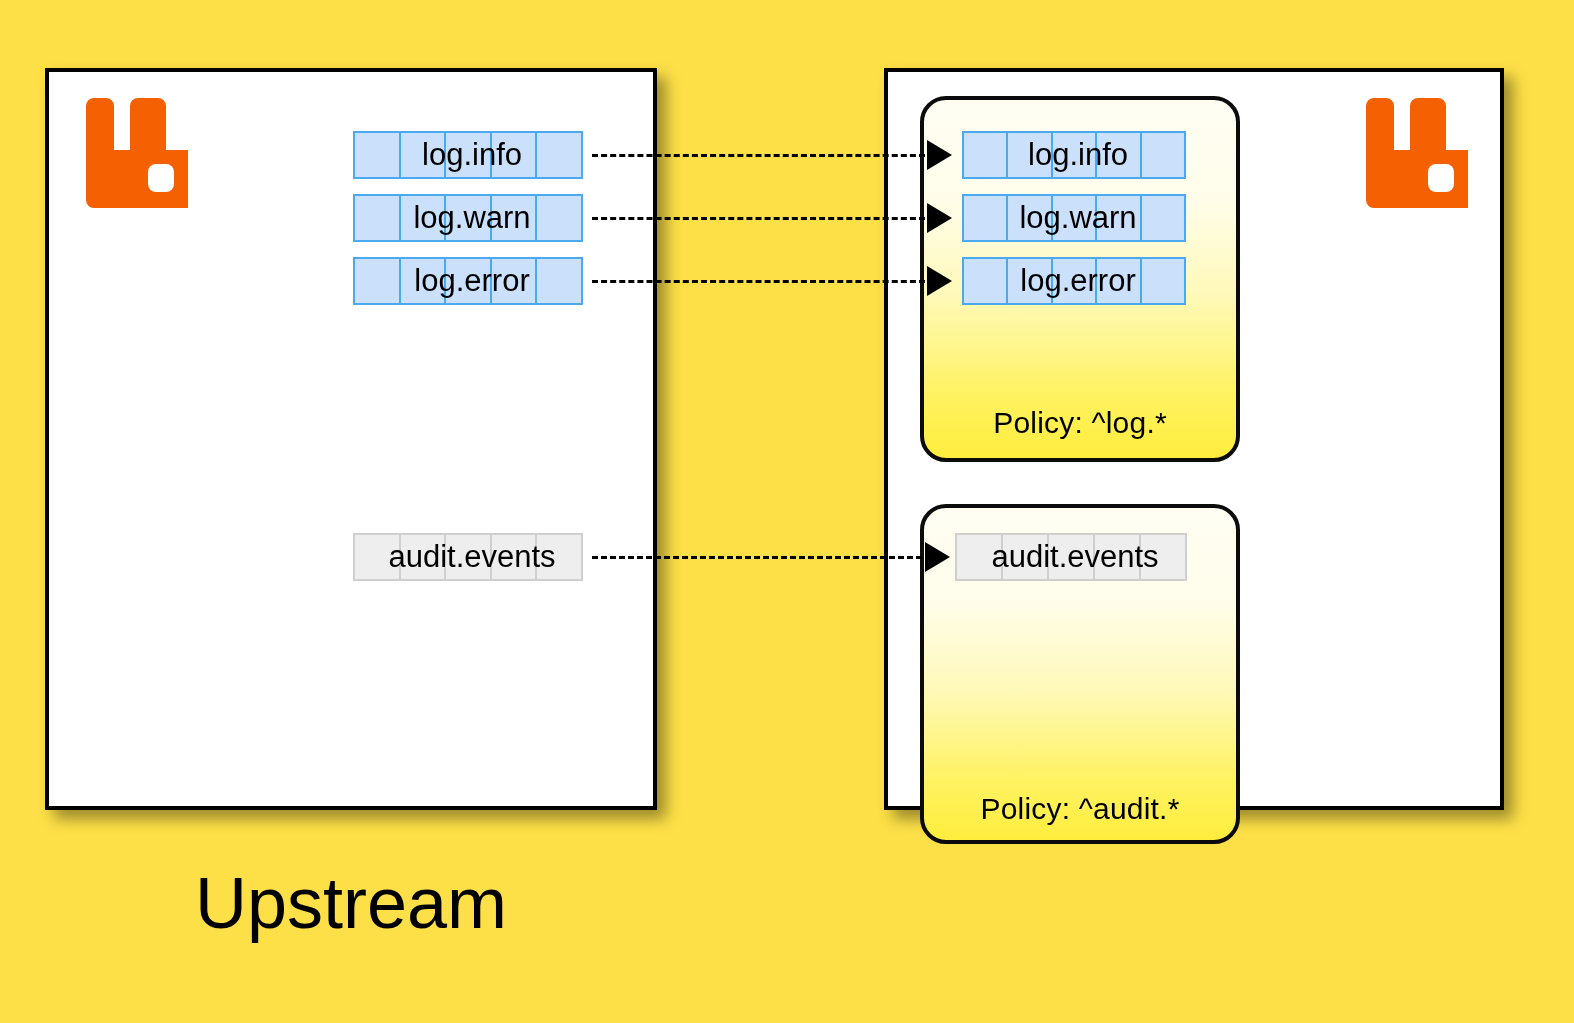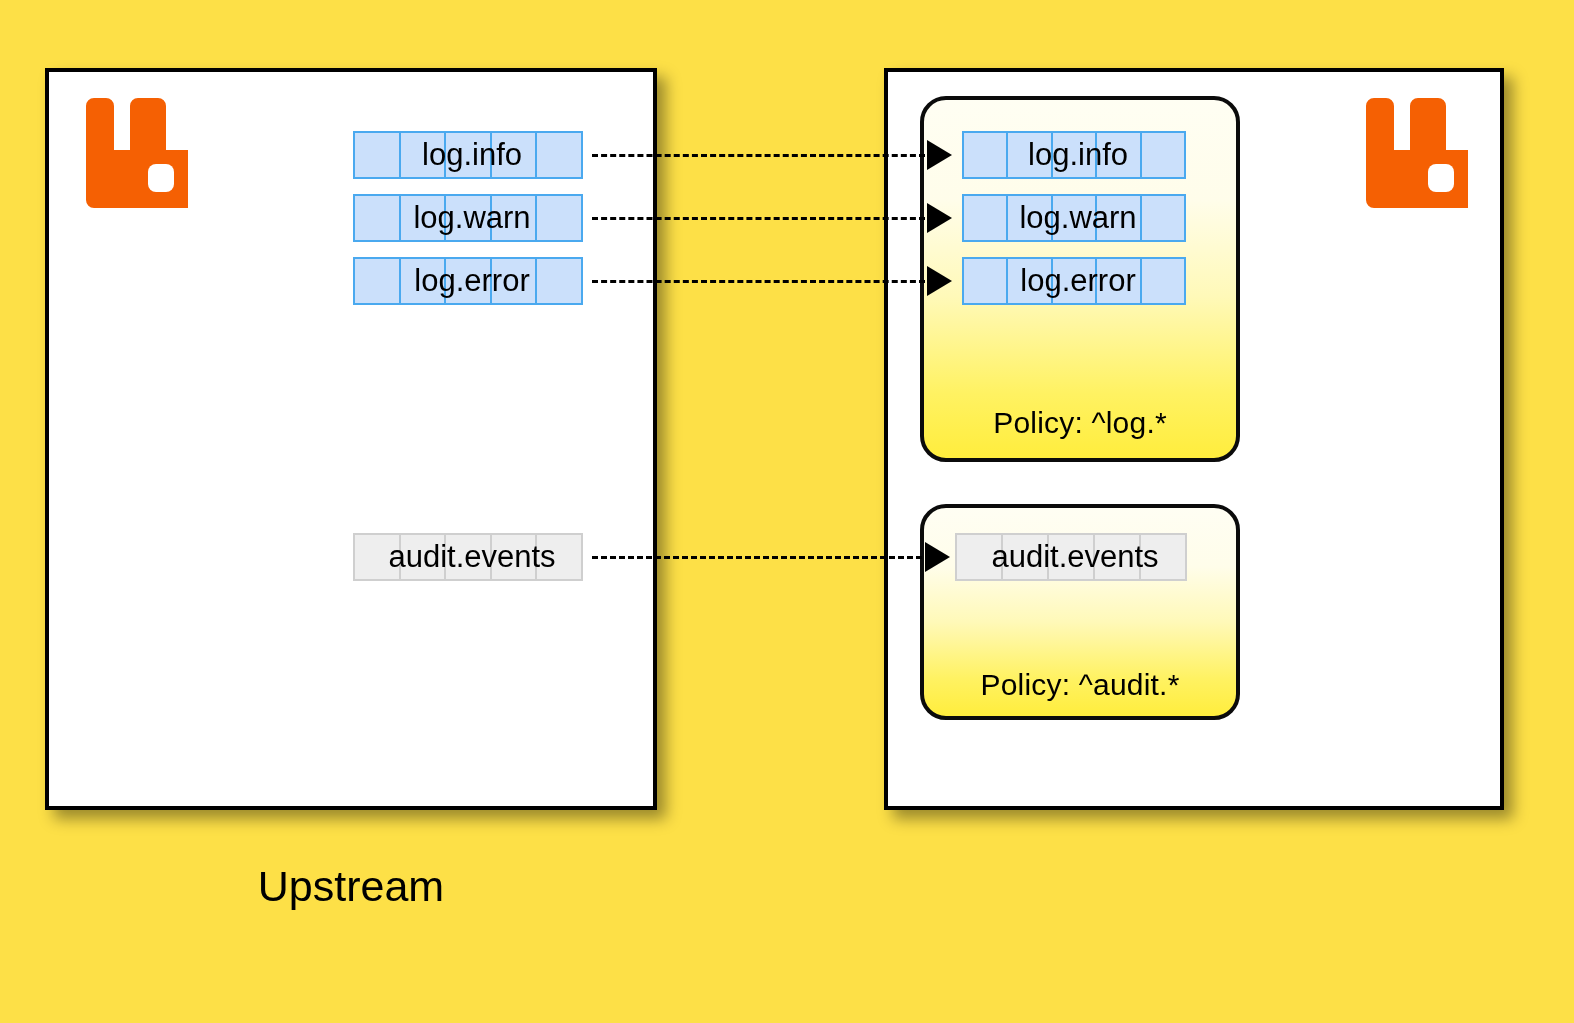--- a/index.html
+++ b/index.html
@@ -36,21 +36,21 @@
 
   
   .policy-box {
     position: absolute;
     border: 4px solid #0b0b0b;
     border-radius: 26px;
     background: linear-gradient(to bottom, #fffef3 0%, #fffdea 28%, #fff9b8 55%, #fff262 82%, #ffed3d 100%);
     box-sizing: border-box;
   }
   #policy-box-log   { left: 920px; top: 96px;  width: 320px; height: 366px; }
-  #policy-box-audit { left: 920px; top: 504px; width: 320px; height: 216px; }
+  #policy-box-audit { left: 920px; top: 504px; width: 320px; height: 340px; }
 
   .policy-label {
     position: absolute;
     left: 0;
     right: 0;
     text-align: center;
     font-size: 30px;
     color: #000000;
     letter-spacing: 0.2px;
     white-space: nowrap;
@@ -128,21 +128,21 @@
     border-left: 25px solid #000000;
   }
   #arrow-log-info  { left: 927px; top: 140px; }
   #arrow-log-warn  { left: 927px; top: 203px; }
   #arrow-log-error { left: 927px; top: 266px; }
   #arrow-audit     { left: 925px; top: 542px; }
 
   
   .caption {
     position: absolute;
-    font-size: 43px;
+    font-size: 72px;
     color: #000000;
     white-space: nowrap;
     text-align: center;
   }
   #caption-upstream   { left: 45px;  top: 862px; width: 612px; }
   #caption-downstream { left: 884px; top: 862px; width: 620px; }
 </style>
 </head>
 <body>
 

